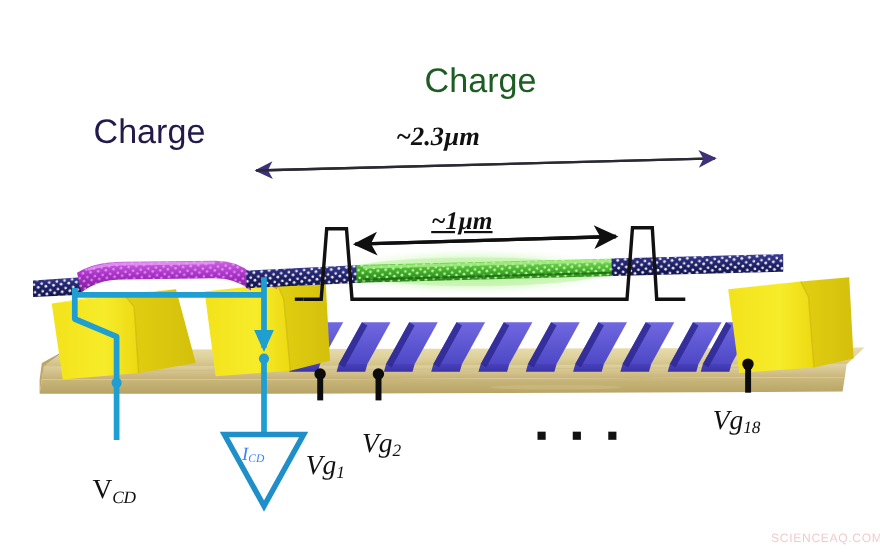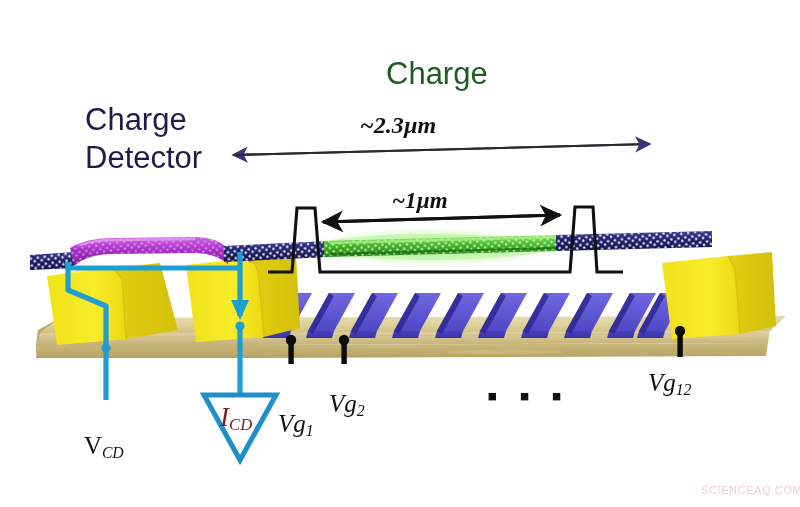--- a/index.html
+++ b/index.html
@@ -42,43 +42,44 @@
   }
   .lbl-dim {
     color: #111111;
     font-family: "Liberation Serif", serif;
     font-style: italic;
     font-weight: 600;
     font-size: 24px;
   }
   .lbl-dim-small {
     font-size: 23px;
+    text-decoration: underline;
   }
   .lbl-term {
     color: #111111;
     font-family: "Liberation Serif", serif;
     font-size: 25px;
   }
   .lbl-term .it {
     font-style: italic;
   }
   .lbl-term .up {
     font-style: normal;
   }
   .lbl-term sub {
     font-size: 0.63em;
     font-style: italic;
     vertical-align: -0.25em;
     letter-spacing: -0.2px;
   }
   .lbl-icd {
-    color: #7f1d1d;
+    color: #3b82f6;
     font-family: "Liberation Serif", serif;
     font-style: italic;
-    font-size: 27px;
+    font-size: 17px;
   }
   .lbl-icd sub {
     font-size: 0.62em;
     vertical-align: -0.22em;
   }
   .lbl-ellipsis {
     color: #111111;
     font-family: "Liberation Serif", serif;
     font-size: 30px;
     font-weight: 700;
@@ -360,21 +361,20 @@
     <g>
       <line x1="560" y1="215" x2="323" y2="222" stroke="#101010" stroke-width="3" marker-end="url(#arrBlackR)"></line>
       <line x1="323" y1="222" x2="560" y2="215" stroke="#101010" stroke-width="3" marker-end="url(#arrBlackR)"></line>
     </g>
   </svg>
 
   <div class="lbl lbl-system" style="left:386px; top:58px;">Charge</div>
 
   <div class="lbl lbl-cd" style="left:85px; top:101px;">
     <div>Charge</div>
-    <div>Detector</div>
   </div>
 
   <div class="lbl lbl-dim" style="left:360px; top:113px;">~2.3µm</div>
 
   <div class="lbl lbl-dim lbl-dim-small" style="left:392px; top:189px;">~1µm</div>
 
   <div class="lbl lbl-term" style="left:84px; top:412px;margin-top:21px;">
     <span class="up">V</span><sub>CD</sub>
   </div>
 
@@ -384,20 +384,20 @@
 
   <div class="lbl lbl-term" style="left:278px; top:411px;">
     <span class="it">Vg</span><sub>1</sub>
   </div>
 
   <div class="lbl lbl-term" style="left:329px; top:391px;">
     <span class="it">Vg</span><sub>2</sub>
   </div>
 
   <div class="lbl lbl-term" style="left:648px; top:370px;">
-    <span class="it">Vg</span><sub>12</sub>
+    <span class="it">Vg</span><sub>18</sub>
   </div>
 
   <div class="lbl lbl-ellipsis" style="left:487px; top:381px;">▪ ▪ ▪</div>
 
   <div class="watermark" style="left:701px; top:484px;">SCIENCEAQ.COM</div>
 
 </div>
 
 </body></html>

